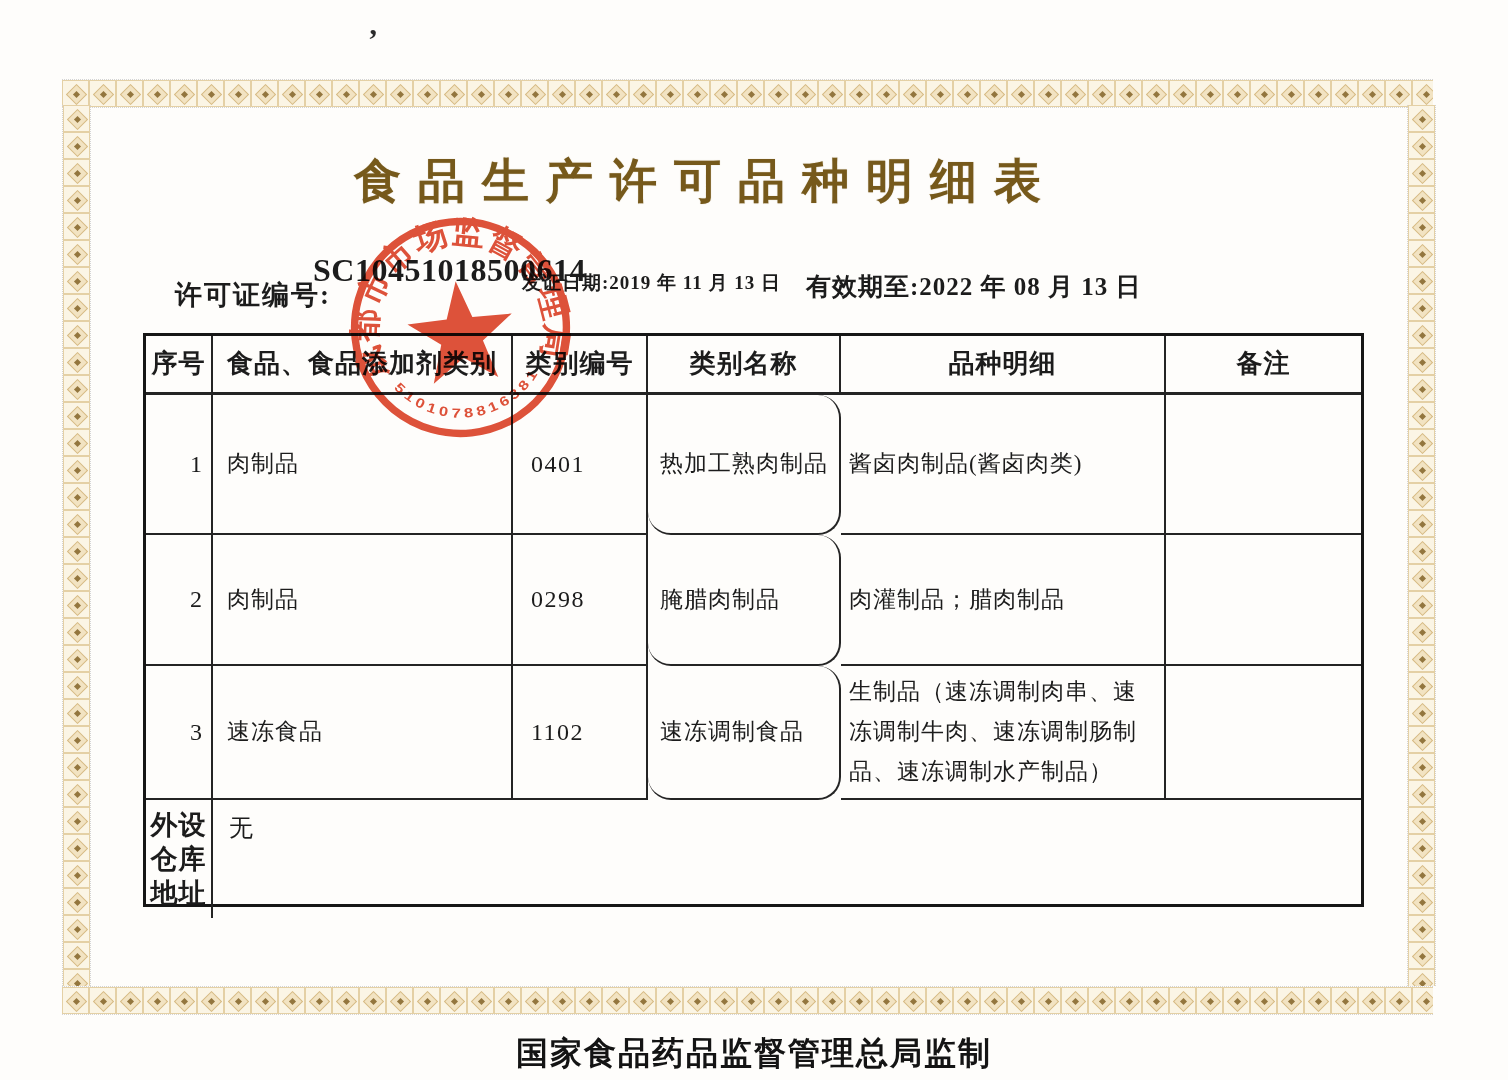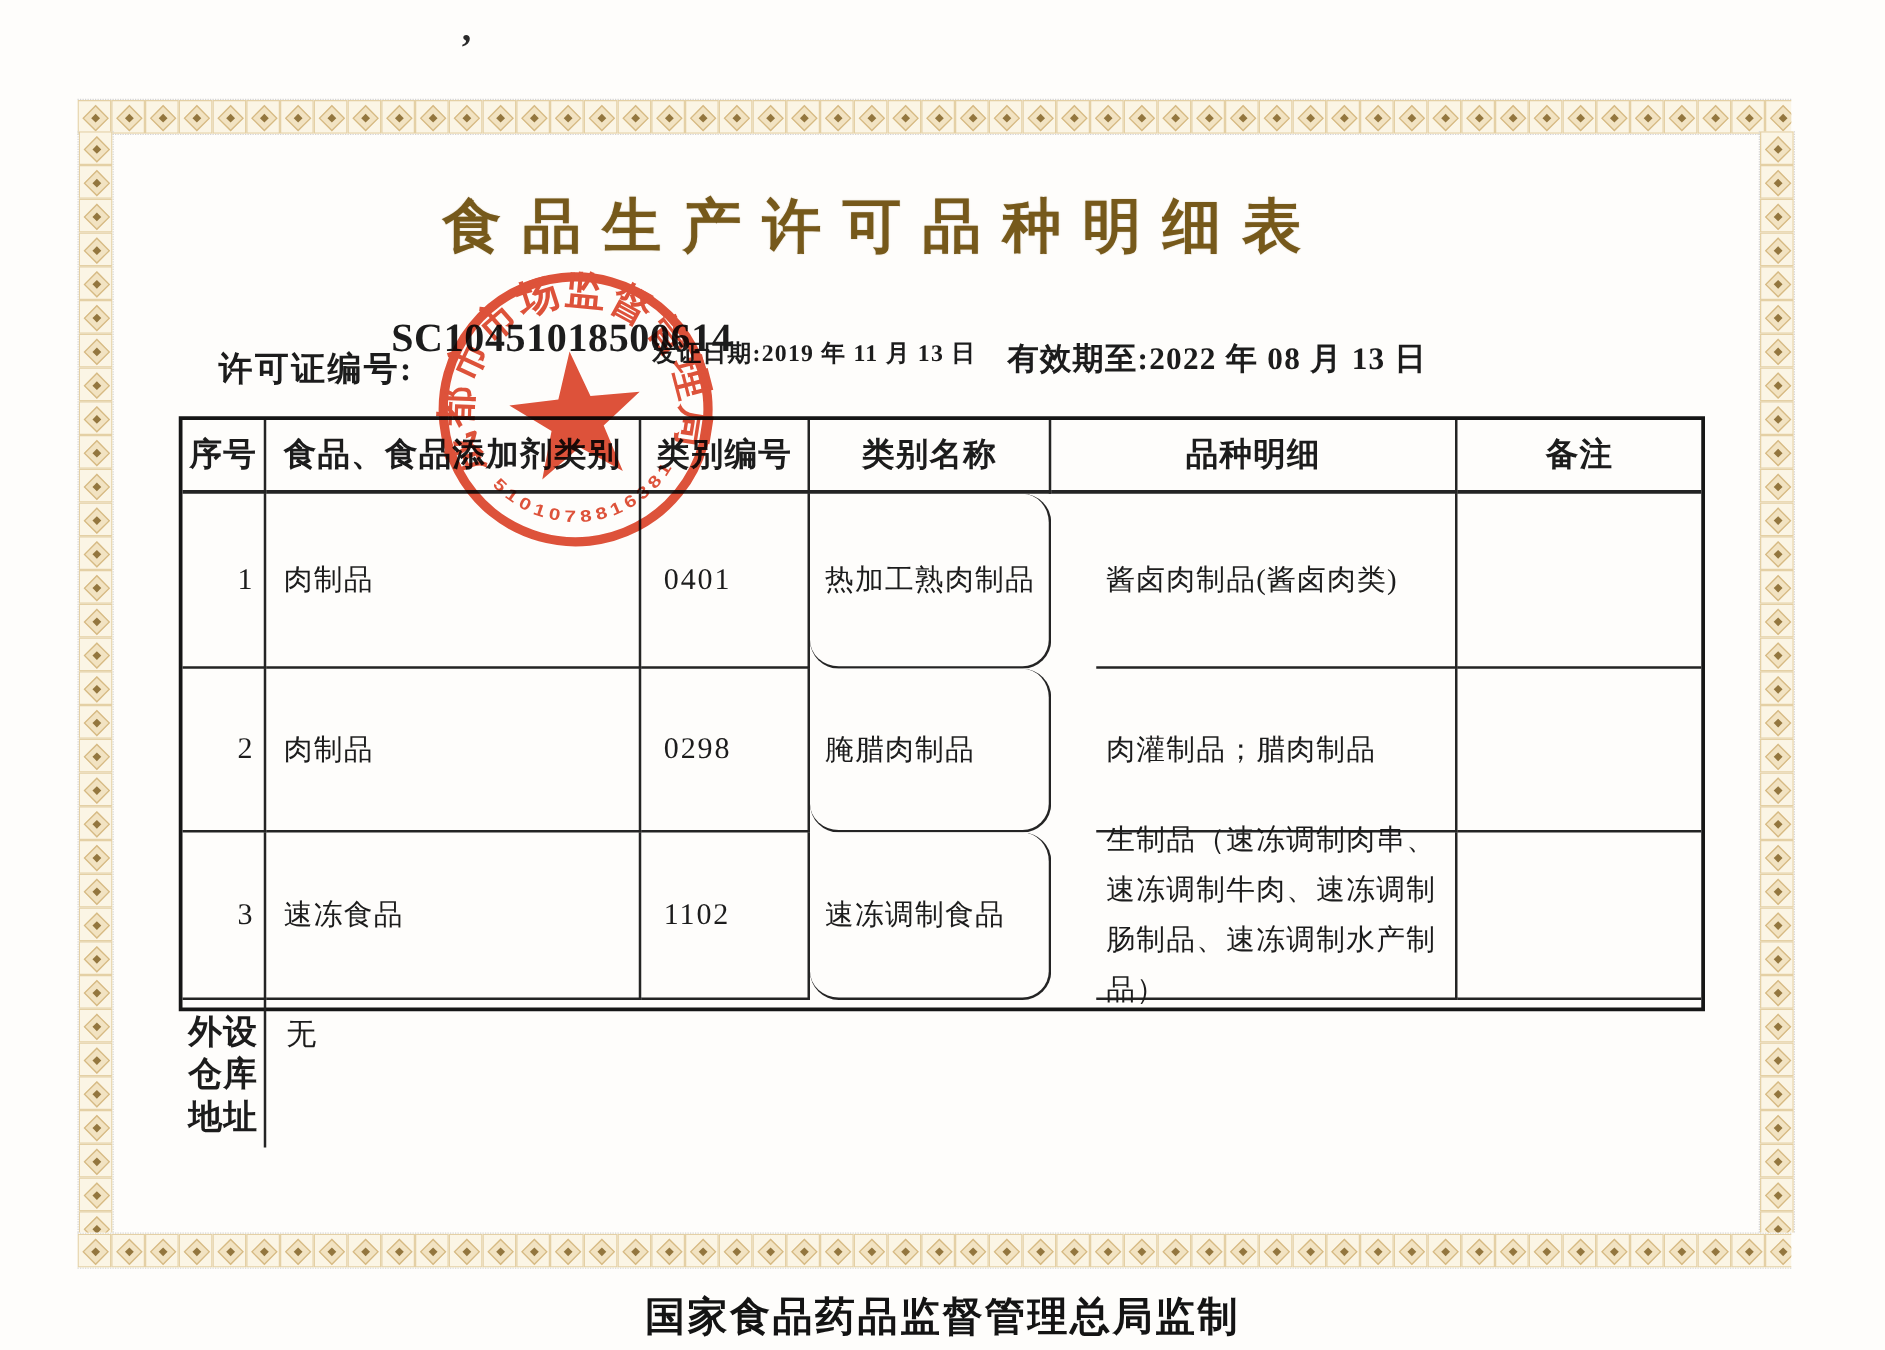--- a/index.html
+++ b/index.html
@@ -32,36 +32,36 @@
     text-shadow:0 0 1px rgba(118,89,27,.45);
   }
   .stray{position:absolute;left:368px;top:22px;font-size:30px;font-weight:700;color:#2a2a2a;}
   .lic{position:absolute;white-space:nowrap;}
   .lic-label{left:175px;top:277px;font-size:27px;font-weight:700;letter-spacing:2px;}
   .lic-value{left:313px;top:252px;font-size:32px;font-weight:700;letter-spacing:.5px;}
   .lic-issue{left:522px;top:270px;font-size:19px;font-weight:600;letter-spacing:1px;text-align:center;}
   .lic-valid{left:806px;top:270px;font-size:25px;font-weight:600;letter-spacing:1px;}
   
   .lic-table{
-    position:absolute;left:143px;top:333px;width:1221px;height:476px;
+    position:absolute;left:143px;top:333px;width:1221px;height:574px;
     box-sizing:border-box;border:3px solid #161616;background:transparent;
     display:grid;z-index:1;
     grid-template-columns:67px 300px 135px 193px 325px 1fr;
     grid-template-rows:59px 140px 131px 134px 1fr;
   }
   .cell{box-sizing:border-box;display:flex;align-items:center;
     border-right:2px solid #242424;border-bottom:2px solid #242424;
     font-size:23px;letter-spacing:1px;line-height:1.35;}
   .cell.c6{border-right:none;}
   .cell.head{justify-content:center;font-weight:700;font-size:26px;border-bottom-width:3px;}
   .cell.seq{justify-content:flex-end;padding-right:8px;font-size:24px;}
   .cell.cat{padding-left:14px;}
   .cell.code{padding-left:18px;font-size:24px;letter-spacing:1.5px;}
   .cell.name{padding-left:12px;border-radius:23px;}
-  .cell.detail{padding:8px 8px;line-height:40px;margin-left:36px;}
+  .cell.detail{padding:8px 8px;line-height:40px;}
   .cell.wlabel{grid-column:1;align-items:flex-start;justify-content:center;
     padding:8px 3px;font-size:27px;font-weight:700;line-height:34px;
     text-align:center;border-bottom:none;}
   .cell.wvalue{grid-column:2 / 7;align-items:flex-start;
     padding:12px 0 0 16px;font-size:24px;border-right:none;border-bottom:none;}
   
   .seal{position:absolute;left:344px;top:211px;width:233px;height:233px;
     z-index:3;opacity:.88;mix-blend-mode:multiply;transform:rotate(-6deg);}
   .sealArc{font-size:30px;font-weight:700;fill:#da3a1f;letter-spacing:2px;
     font-family:"Liberation Serif","DejaVu Serif",serif;}

